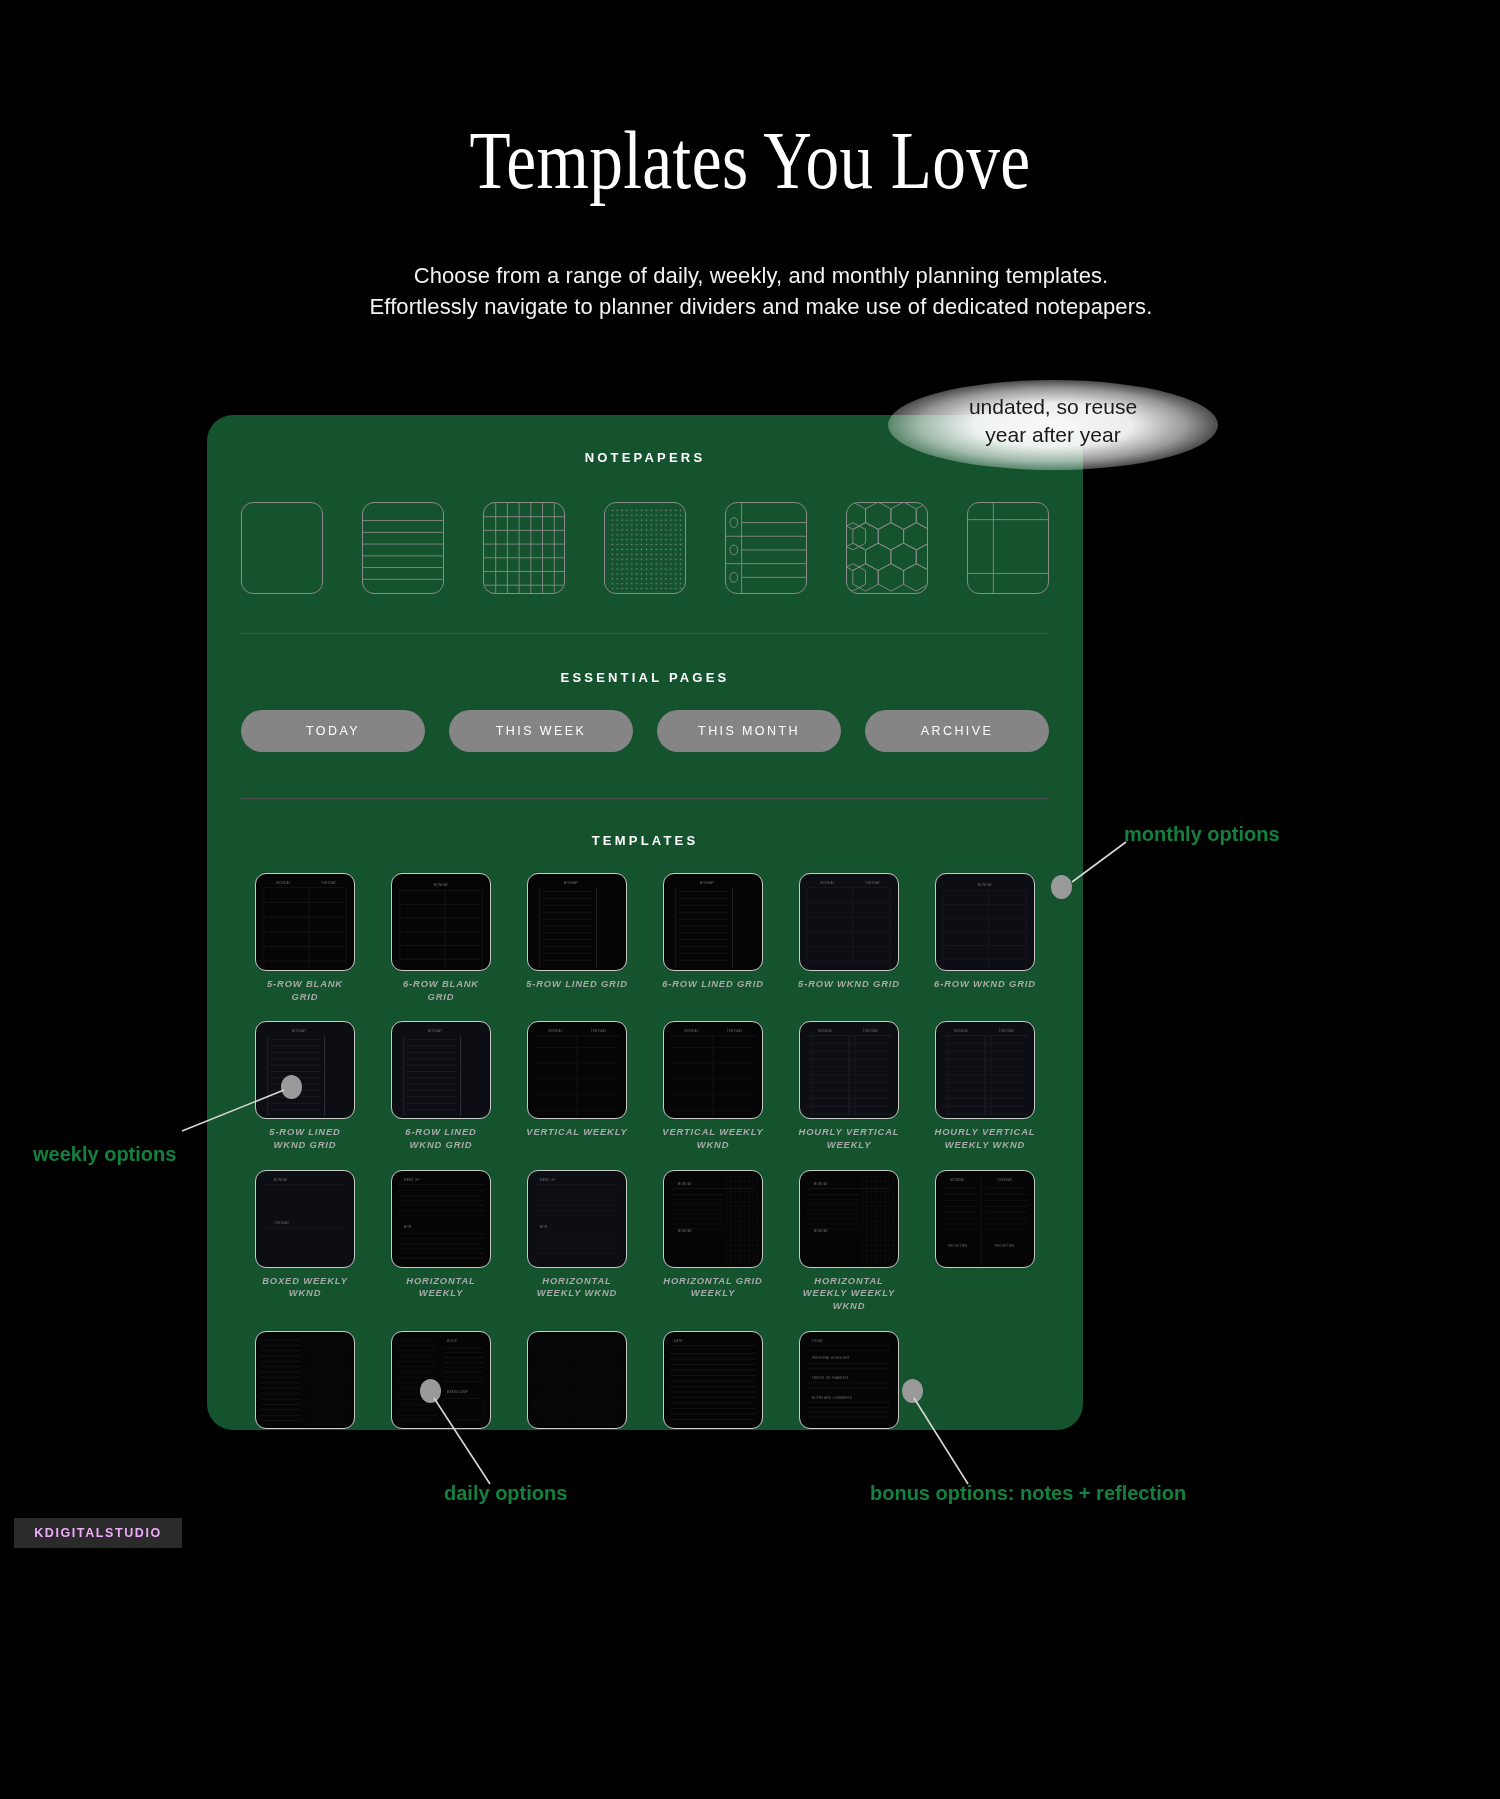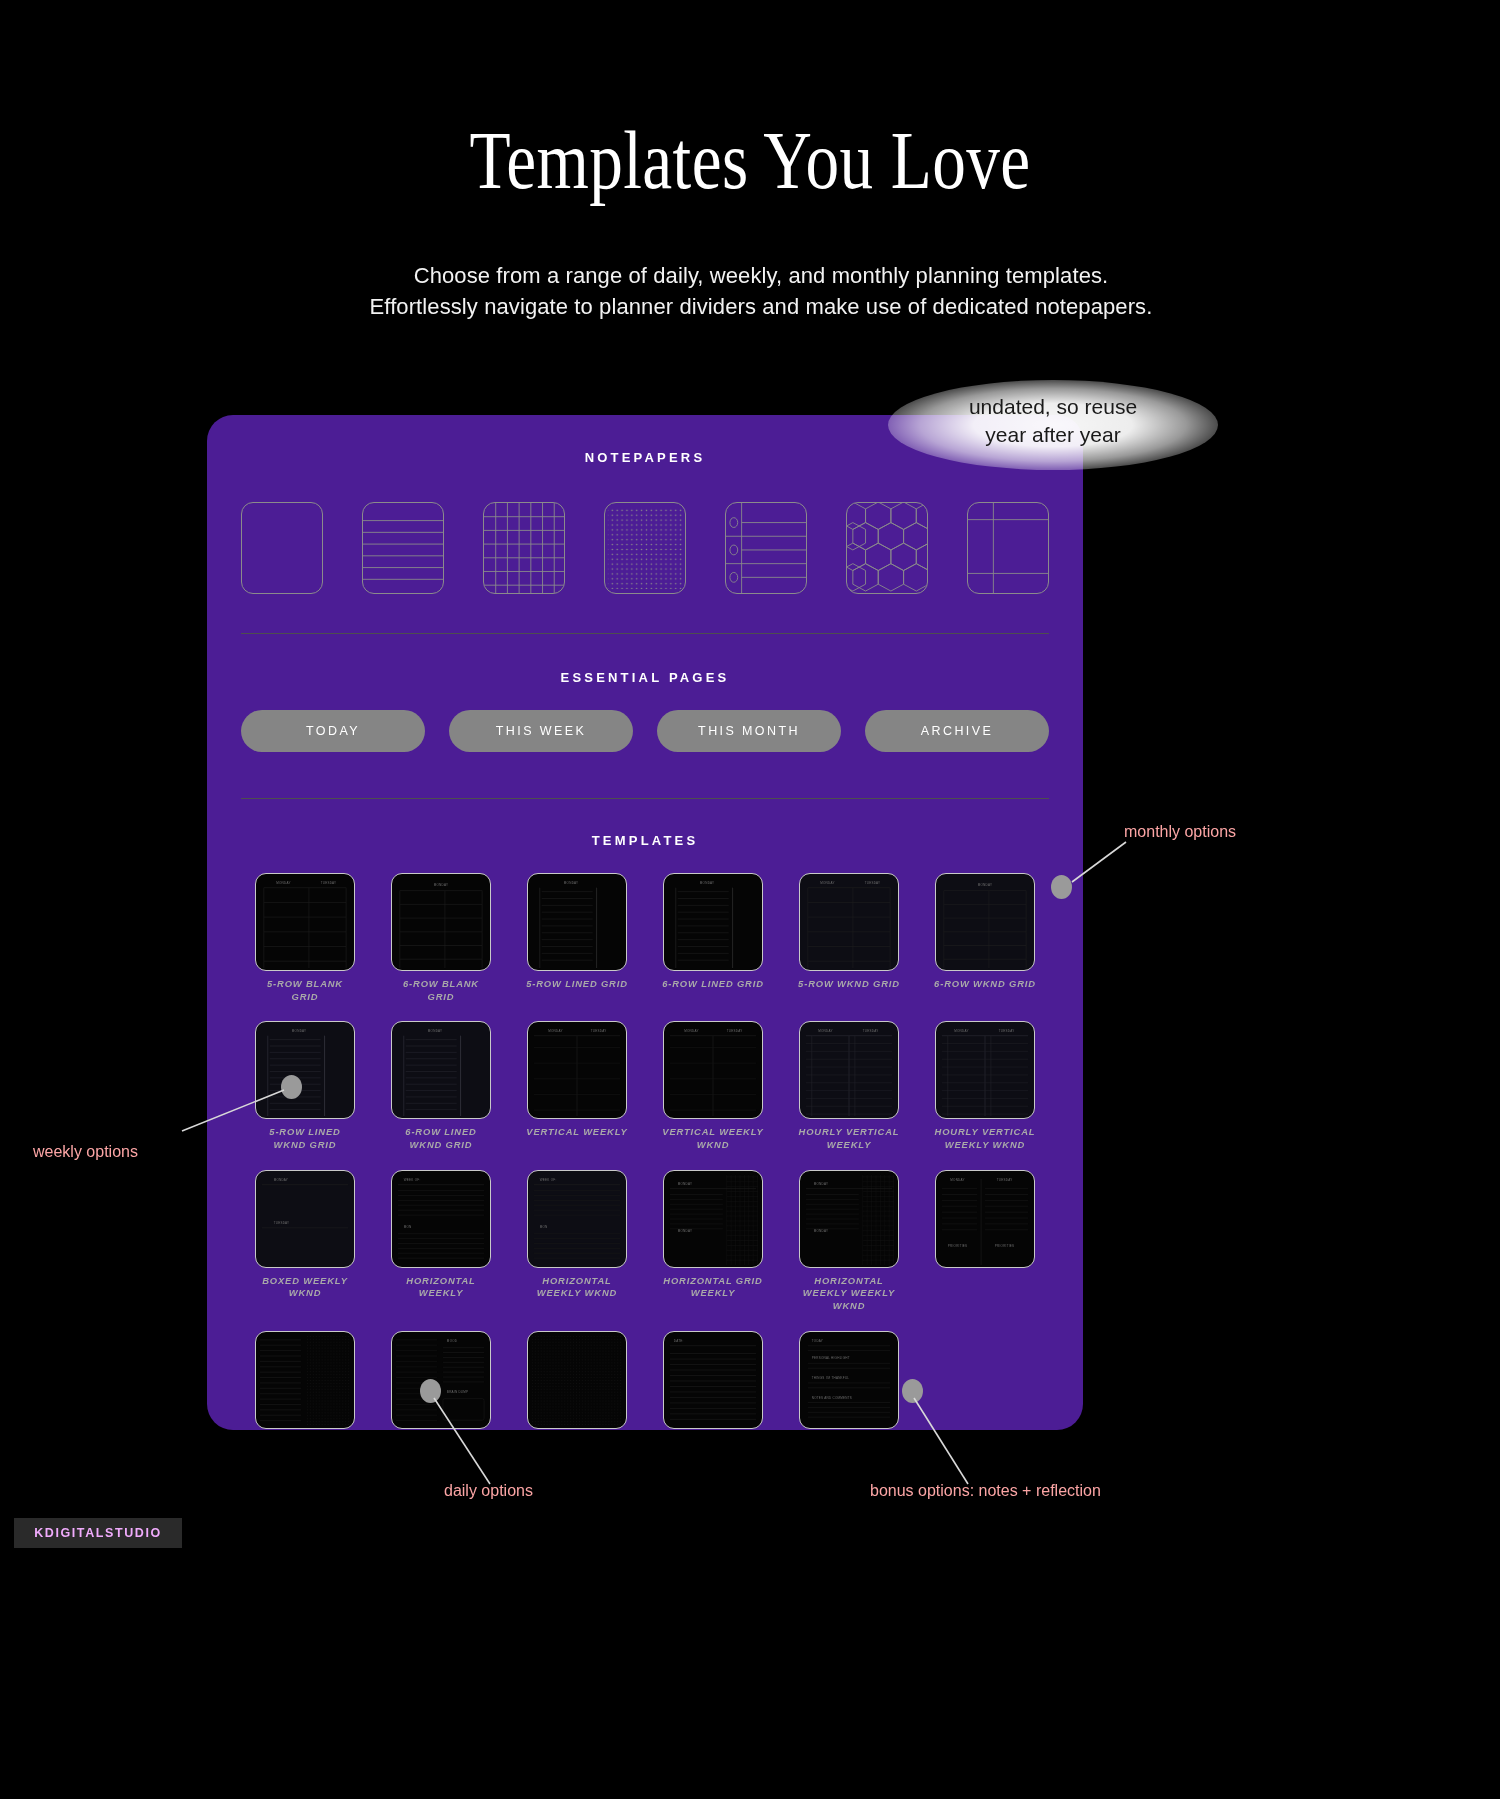--- a/index.html
+++ b/index.html
@@ -26,21 +26,21 @@
     font-size: 22px; line-height: 1.42;
     color: #f2f2f2; font-weight: 300;
     letter-spacing: 0.1px;
   }
   .hero-sub div { white-space: nowrap; }
 
   
   .panel {
     position: absolute; left: 207px; top: 415px;
     width: 876px; height: 1015px;
-    background: #4c1d95;
+    background: #14532d;
     border-radius: 26px;
     overflow: hidden;
   }
   .panel-inner { position: relative; width: 100%; height: 100%; }
 
   .section-title {
     text-align: center;
     color: #ffffff;
     font-size: 13px;
     font-weight: 700;
@@ -128,23 +128,23 @@
     text-align: center;
     color: #1a1a1a;
     font-size: 21px; line-height: 1.32;
     font-weight: 400;
   }
   .glow-text div { white-space: nowrap; }
 
   
   .callout-label {
     position: absolute;
-    color: #fca5a5;
-    font-size: 16px;
-    font-weight: 400;
+    color: #15803d;
+    font-size: 20px;
+    font-weight: 700;
     white-space: nowrap;
   }
   .dot {
     position: absolute;
     width: 21px; height: 24px;
     border-radius: 50%;
     background: #9a9a9a;
   }
   .leader { position: absolute; }
   .leader line { stroke: #d8d8d8; stroke-width: 1.6; }

